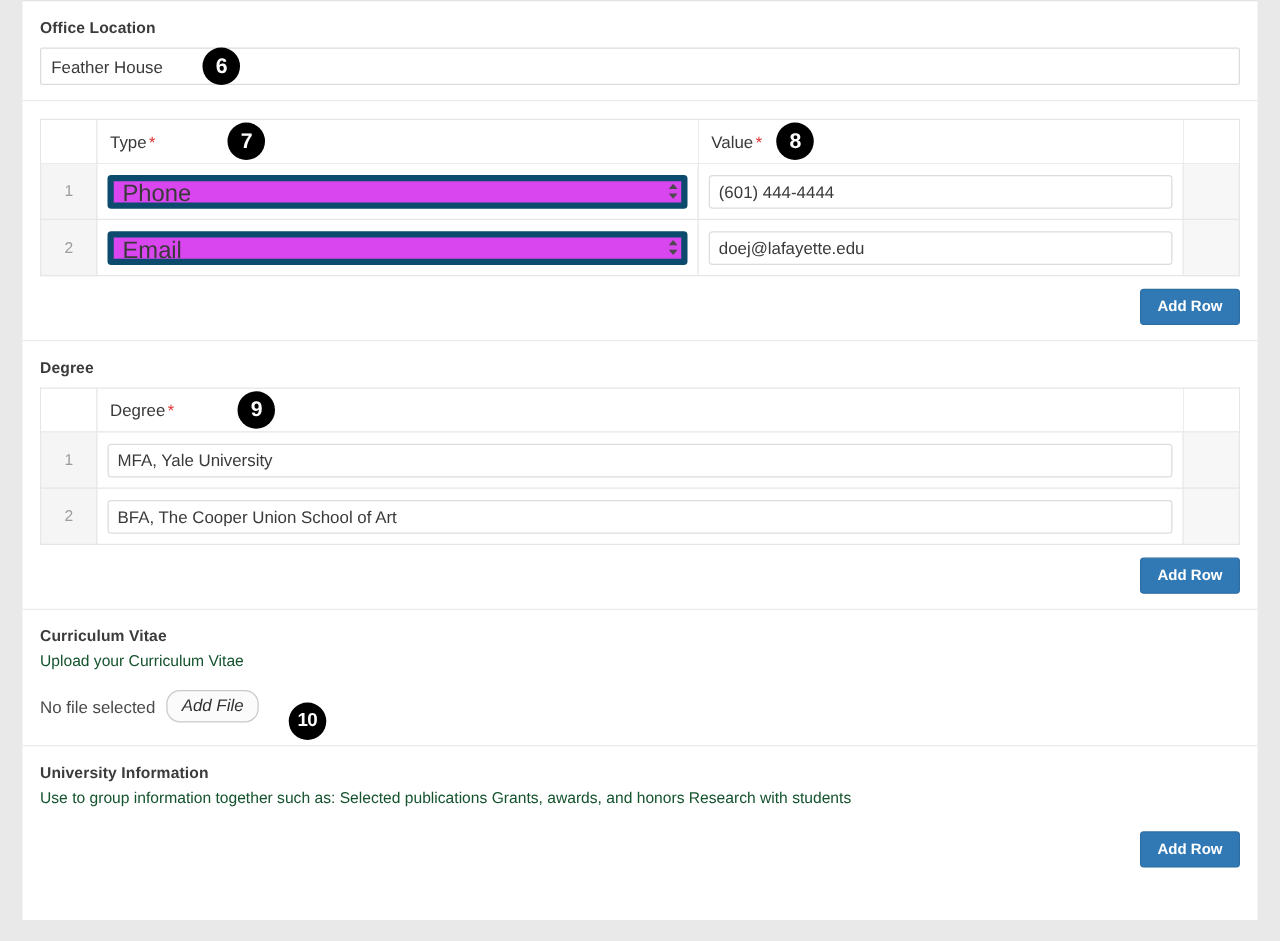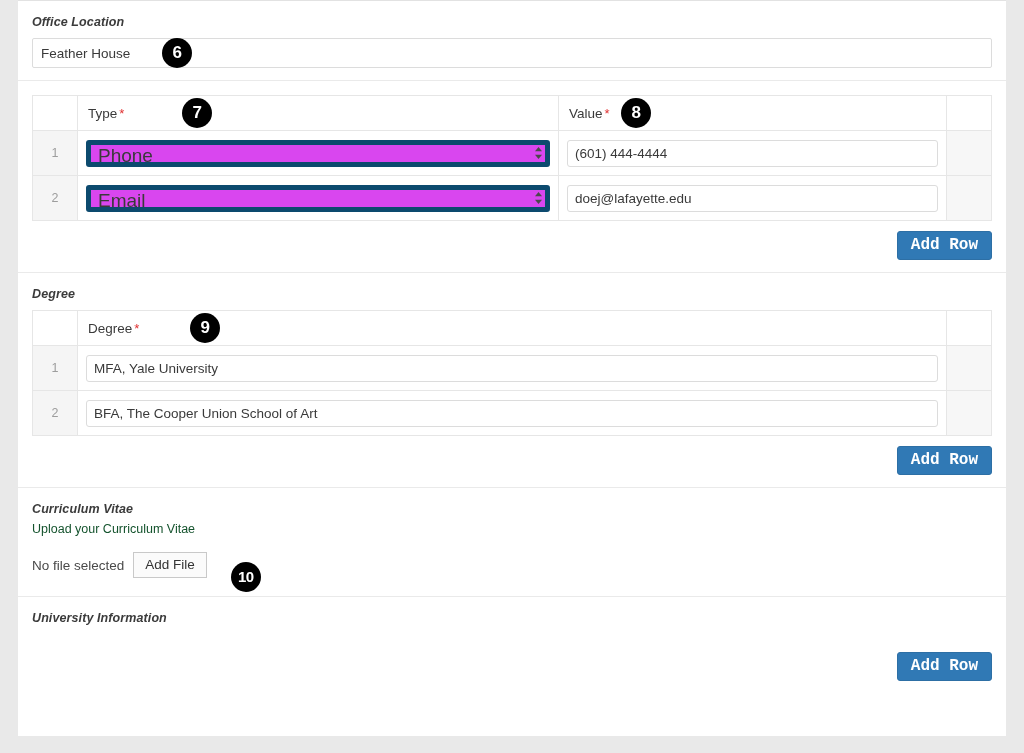--- a/index.html
+++ b/index.html
@@ -42,21 +42,20 @@
   }
   .section.last { border-bottom: none; }
 
   .sec-label {
     font-size: 12.5px;
     font-weight: bold;
     color: #3b3b3b;
     letter-spacing: 0.1px;
     margin: 0 0 8px 0;
     line-height: 15px;
-    font-style: italic;
   }
   .sec-desc {
     font-size: 12.5px;
     color: #14532d;
     margin: -5px 0 0 0;
     line-height: 18px;
   }
 
   
   .text-input {
@@ -166,22 +165,22 @@
   .addrow-bar {
     text-align: right;
     padding: 10px 0 12px 0;
   }
   .btn-addrow {
     display: inline-block;
     background: #3079b5;
     border: 1px solid #2d6fa5;
     border-radius: 3px;
     color: #ffffff;
-    font-family: Liberation Mono, monospace;
-    font-size: 16px;
+    font-family: Liberation Sans, sans-serif;
+    font-size: 12px;
     font-weight: bold;
     padding: 6px 13px 7px 13px;
     line-height: 14px;
     cursor: pointer;
   }
 
   
   .file-row {
     display: flex;
     align-items: center;
@@ -189,26 +188,27 @@
     position: relative;
   }
   .no-file {
     font-size: 13.5px;
     color: #4a4a4a;
     margin-right: 9px;
   }
   .btn-addfile {
     background: #fbfbfb;
     border: 1px solid #c9c9c9;
-    border-radius: 0;
+    border-radius: 11px;
     font-family: "Liberation Sans", sans-serif;
     font-size: 13.5px;
     color: #333333;
     padding: 4px 11px 5px 11px;
     cursor: pointer;
+    font-style: italic;
   }
 
   
   .badge {
     position: absolute;
     width: 30px;
     height: 30px;
     border-radius: 50%;
     background: #000000;
     color: #ffffff;
@@ -340,19 +340,20 @@
       <div class="sec-desc">Upload your Curriculum Vitae</div>
       <div class="file-row">
         <span class="no-file">No file selected</span>
         <button class="btn-addfile">Add File</button>
         <span class="badge wide" style="position:relative; left:24px; top:12px;">10</span>
       </div>
     </div>
 
     <div class="section last">
       <div class="sec-label">University Information</div>
+      <div class="sec-desc">Use to group information together such as: Selected publications Grants, awards, and honors Research with students</div>
       <div class="addrow-bar" style="padding-top:18px;">
         <button class="btn-addrow">Add Row</button>
       </div>
     </div>
 
   </div>
 </div>
 
 </body></html>

